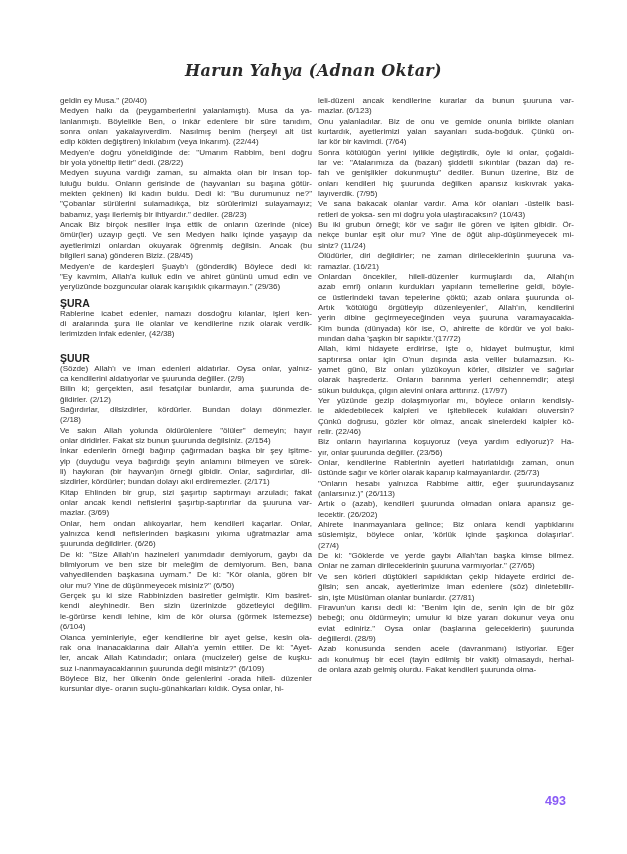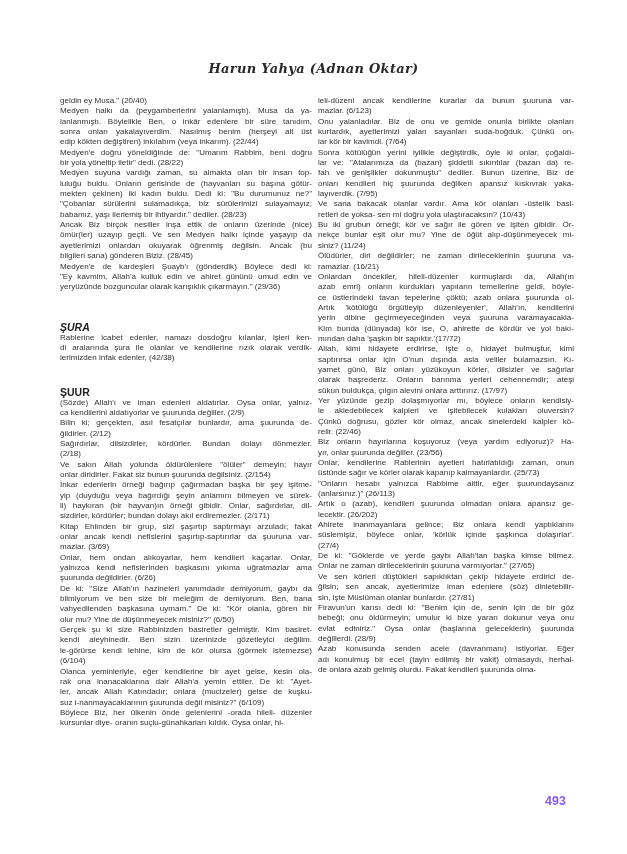--- a/index.html
+++ b/index.html
@@ -1,20 +1,20 @@
 <!DOCTYPE html>
 <html><head>
 <meta charset="utf-8">
 <style>
   html, body { margin: 0; padding: 0; background: #ffffff; }
   body { width: 627px; height: 854px; position: relative; overflow: hidden; }
   .header {
     position: absolute; top: 61px; left: 0; width: 627px; text-align: center;
     font-family: "DejaVu Serif", serif; font-style: italic; font-weight: bold;
-    font-size: 13px; color: #2a2a2a; letter-spacing: 0.3px;
+    font-size: 16px; color: #2a2a2a; letter-spacing: 0.3px;
   }
   .col {
     position: absolute; top: 96px; width: 252px;
     font-family: "Liberation Sans", sans-serif; font-size: 8.05px; line-height: 10.35px;
     color: #333333;
   }
   .col.left { left: 60px; }
   .col.right { left: 318px; width: 256px; }
   .line { display: block; white-space: nowrap; text-align: justify; text-align-last: justify; height: 10.35px; overflow: visible; }
   .line.last { text-align-last: left; }
@@ -57,27 +57,27 @@
       <span class="line">Ancak Biz birçok nesiller inşa ettik de onların üzerinde (nice)</span>
       <span class="line">ömür(ler) uzayıp geçti. Ve sen Medyen halkı içinde yaşayıp da</span>
       <span class="line">ayetlerimizi onlardan okuyarak öğrenmiş değilsin. Ancak (bu</span>
       <span class="line last">bilgileri sana) gönderen Biziz. (28/45)</span>
     </div>
     <div class="para">
       <span class="line">Medyen'e de kardeşleri Şuayb'ı (gönderdik) Böylece dedi ki:</span>
       <span class="line">"Ey kavmim, Allah'a kulluk edin ve ahiret gününü umud edin ve</span>
       <span class="line last">yeryüzünde bozguncular olarak karışıklık çıkarmayın." (29/36)</span>
     </div>
-    <div class="heading" style="margin-top: 28px; font-style: italic;">ŞURA</div>
+    <div class="heading" style="margin-top: 4px;">ŞURA</div>
     <div class="para">
       <span class="line">Rablerine icabet edenler, namazı dosdoğru kılanlar, işleri ken-</span>
       <span class="line">di aralarında şura ile olanlar ve kendilerine rızık olarak verdik-</span>
       <span class="line last">lerimizden infak edenler, (42/38)</span>
     </div>
-    <div class="heading" style="margin-top: 22px;">ŞUUR</div>
+    <div class="heading" style="margin-top: 12px;">ŞUUR</div>
     <div class="para">
       <span class="line">(Sözde) Allah'ı  ve iman edenleri aldatırlar. Oysa onlar, yalnız-</span>
       <span class="line last">ca kendilerini aldatıyorlar ve şuurunda değiller. (2/9)</span>
     </div>
     <div class="para">
       <span class="line">Bilin ki; gerçekten, asıl fesatçılar bunlardır, ama şuurunda de-</span>
       <span class="line last">ğildirler. (2/12)</span>
     </div>
     <div class="para">
       <span class="line">Sağırdırlar, dilsizdirler, kördürler. Bundan dolayı dönmezler.</span>

